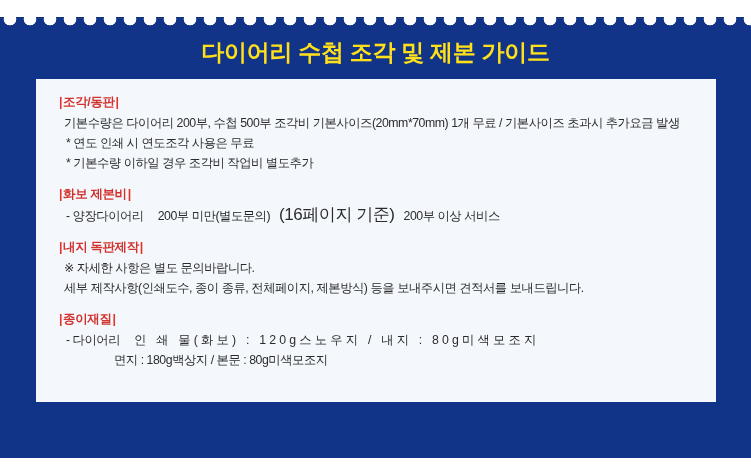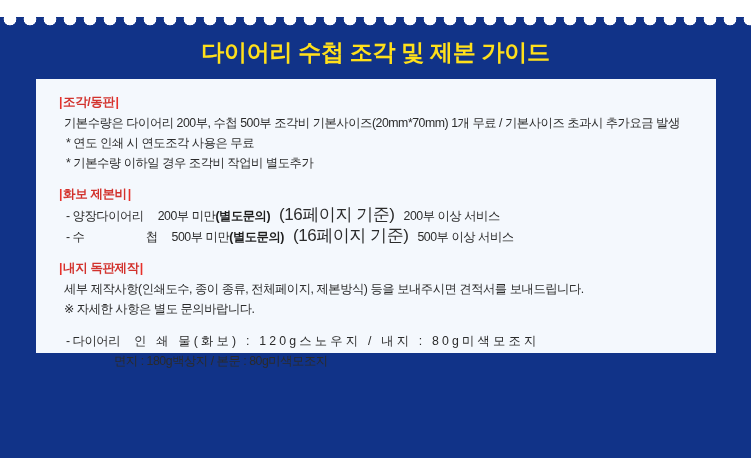--- a/index.html
+++ b/index.html
@@ -76,21 +76,21 @@
     line-height: 30px;
     white-space: nowrap;
   }
 
   
   .card {
     position: absolute;
     left: 36px;
     top: 79px;
     width: 680px;
-    height: 274px;
+    height: 323px;
     background: #f4f8fd;
     box-sizing: border-box;
     padding: 14px 20px 10px 20px;
   }
 
   .section {
     margin-bottom: 12px;
   }
   .section:last-child {
     margin-bottom: 0;
@@ -131,21 +131,21 @@
   }
 
   .sp-wide {
     letter-spacing: 3.2px;
   }
   .sp-xwide {
     letter-spacing: 17px;
   }
 
   b.strong {
-    font-weight: bold;
+    font-weight: normal;
     color: #1d1d1d;
   }
   span.small {
     font-size: 17px;
   }
 
   .gap-sm { display: inline-block; width: 9px; }
   .gap-md { display: inline-block; width: 14px; }
 </style>
 </head>
@@ -171,34 +171,34 @@
       <div class="line indent-star">* 기본수량 이하일 경우 조각비 작업비 별도추가</div>
     </div>
 
     <div class="section">
       <div class="section-heading">
         <span class="bar">|</span><span>화보 제본비</span><span class="bar">|</span>
       </div>
       <div class="line indent-dash">
         <span>- 양장다이어리</span><span class="gap-md"></span><span>200부 미만</span><b class="strong">(별도문의)</b><span class="gap-sm"></span><span class="small">(16페이지 기준)</span><span class="gap-sm"></span><span>200부 이상 서비스</span>
       </div>
-      <div class="line indent-dash">
-        <span>- 수</span><span class="sp-xwide">&nbsp;&nbsp;&nbsp;</span><span>첩</span><span class="gap-md"></span><span>500부 미만</span><b class="strong">(별도문의)</b><span class="gap-sm"></span><span class="small">(16페이지 기준)</span><span class="gap-sm"></span><span>500부 이상 서비스</span>
-      </div>
     </div>
 
     <div class="section">
       <div class="section-heading">
         <span class="bar">|</span><span>내지 독판제작</span><span class="bar">|</span>
       </div>
+      <div class="line">※ 자세한 사항은 별도 문의바랍니다.</div>
       <div class="line">세부 제작사항(인쇄도수, 종이 종류, 전체페이지, 제본방식) 등을 보내주시면 견적서를 보내드립니다.</div>
-      <div class="line">※ 자세한 사항은 별도 문의바랍니다.</div>
-    </div>
-
-    <div class="section">
+    </div>
+
+    <div class="section">
+      <div class="section-heading">
+        <span class="bar">|</span><span>종이재질</span><span class="bar">|</span>
+      </div>
       <div class="line indent-dash">
         <span>- 다이어리</span><span class="gap-md"></span><span class="sp-wide">인 쇄 물(화보) : 120g스노우지 / 내지 : 80g미색모조지</span>
       </div>
       <div class="line indent-deep">면지 : 180g백상지 / 본문 : 80g미색모조지</div>
     </div>
 
   </div>
 </div>
 
 </body></html>

